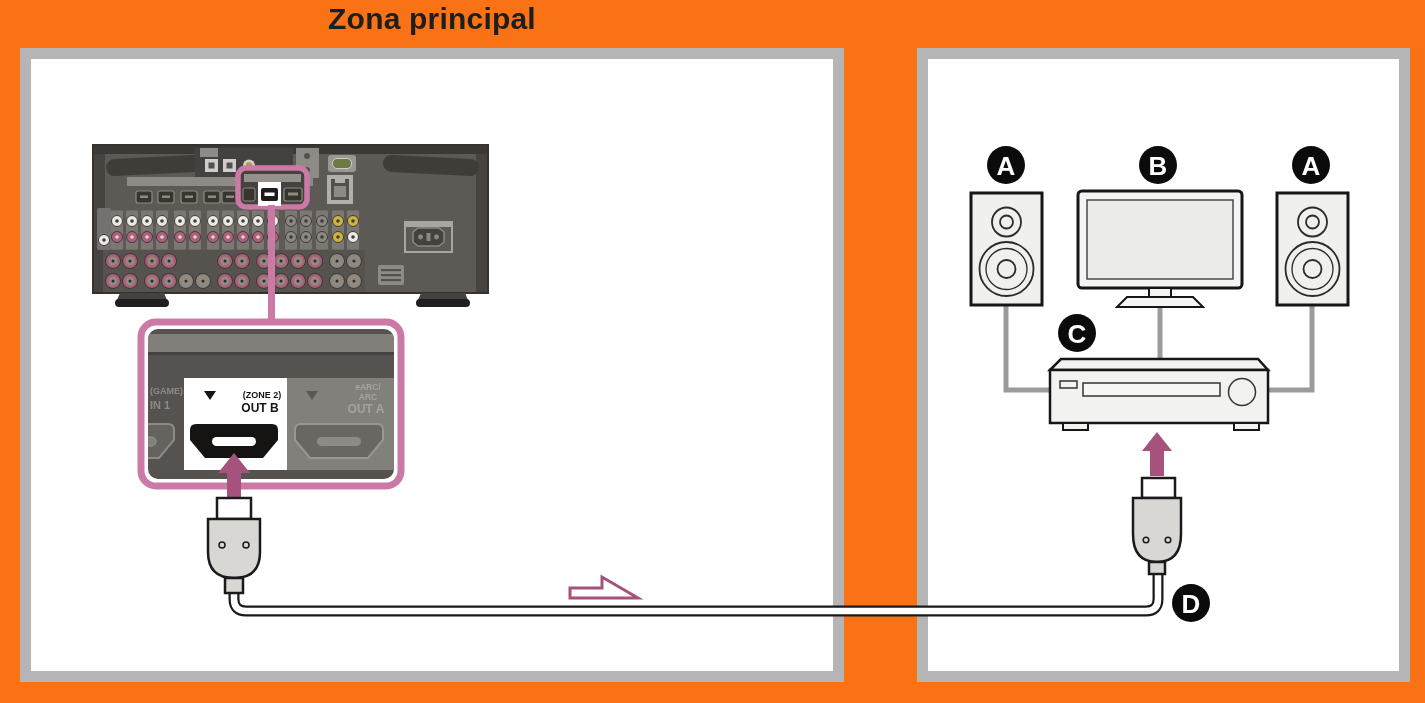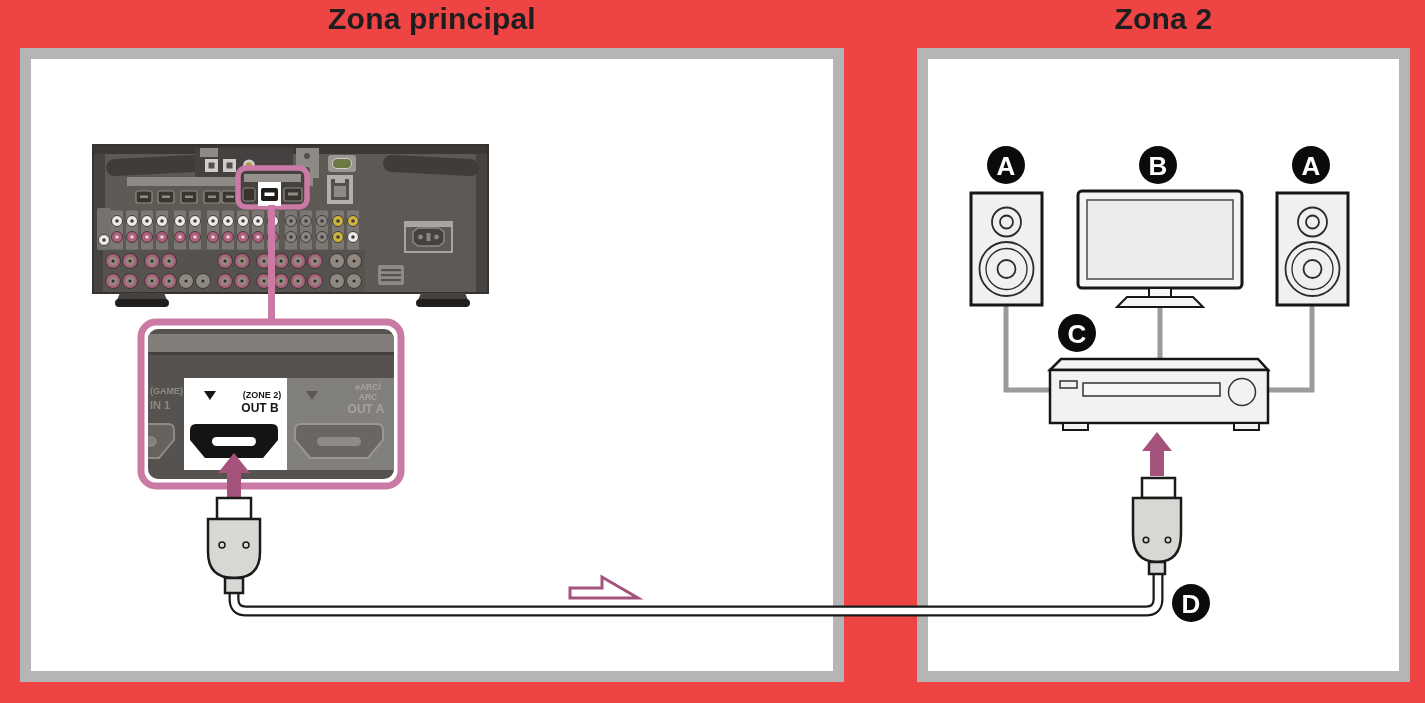--- a/index.html
+++ b/index.html
@@ -1,38 +1,37 @@
 <!DOCTYPE html>
 <html><head>
 <meta charset="utf-8">
 <style>
   html,body{margin:0;padding:0;background:#ffffff;}
   .canvas{
-    position:relative;width:1425px;height:703px;background:#ef4444;overflow:hidden;
+    position:relative;width:1425px;height:703px;background:#f97316;overflow:hidden;
     font-family:"Liberation Sans",sans-serif;
   }
   .zone-box{position:absolute;border:11px solid #b5b5b5;background:#fff;box-sizing:border-box;}
   #zone-main{left:20px;top:48px;width:824px;height:634px;}
   #zone-2{left:917px;top:48px;width:493px;height:634px;}
   .zone-title{
     position:absolute;top:2px;text-align:center;
     font-size:30px;font-weight:700;color:#1e1e1e;letter-spacing:0.2px;
   }
   #title-main{left:20px;width:824px;}
   #title-zone2{left:917px;width:493px;}
   #art{position:absolute;left:0;top:0;z-index:3;}
   text{font-family:"Liberation Sans",sans-serif;}
 </style>
 </head>
 <body>
 
 <div class="canvas">
 
   <div class="zone-title" id="title-main">Zona principal</div>
-  <div class="zone-title" id="title-zone2">Zona 2</div>
 
   <div class="zone-box" id="zone-main"></div>
   <div class="zone-box" id="zone-2"></div>
 
   <svg id="art" width="1425" height="703" viewBox="0 0 1425 703">
     <defs>
       <clipPath id="panelClip">
           <rect x="148" y="329" width="246" height="150" rx="10"></rect>
         </clipPath>
     </defs>

